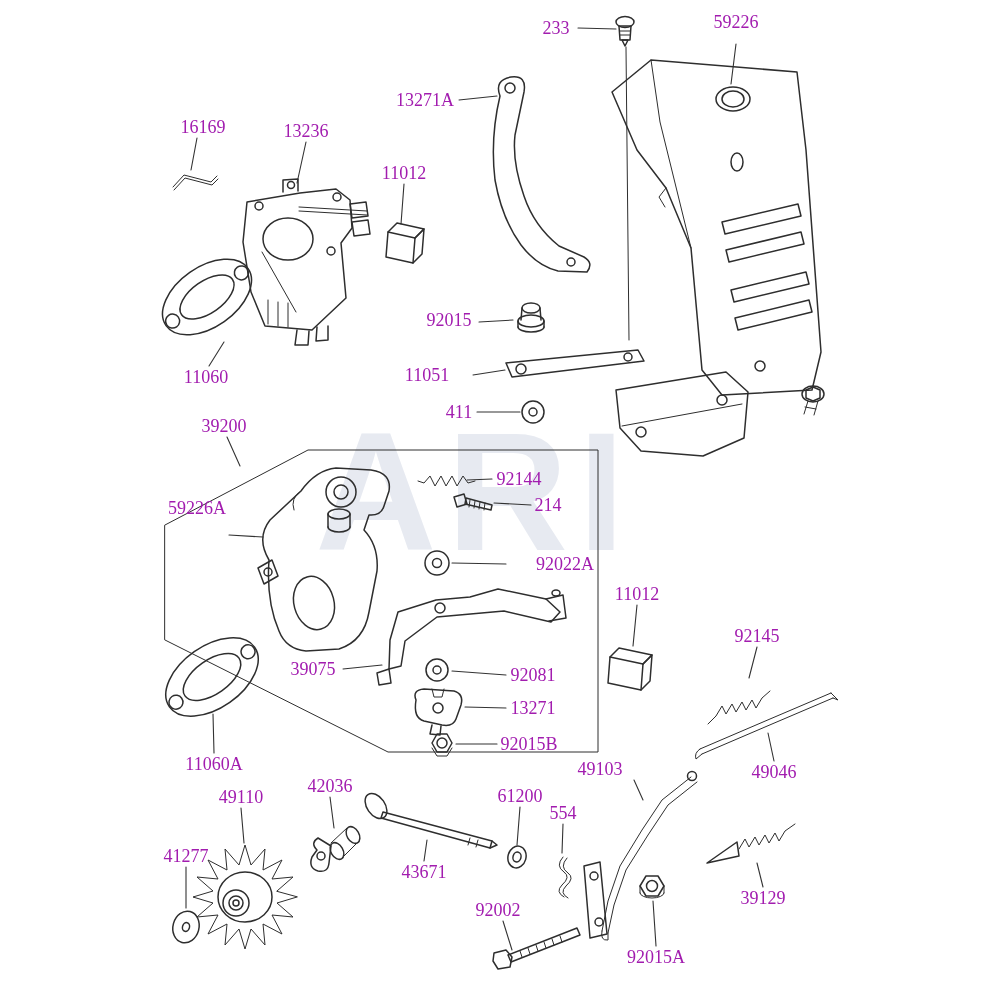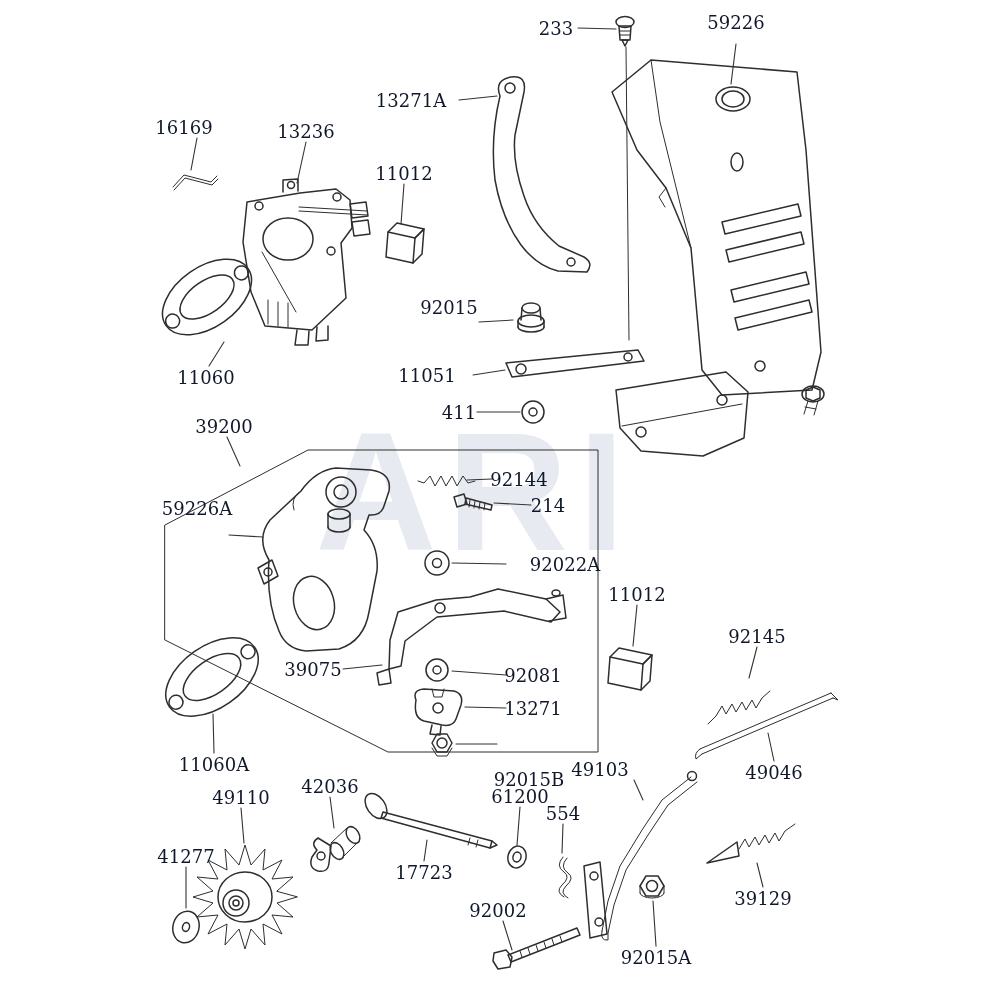--- a/index.html
+++ b/index.html
@@ -5,22 +5,22 @@
   html,body{margin:0;padding:0;background:#ffffff;}
   .stage{position:relative;width:1000px;height:1000px;background:#fff;overflow:hidden;
          font-family:"DejaVu Serif",serif;}
   .watermark{position:absolute;left:475px;top:492px;transform:translate(-50%,-50%);
          font-family:"Liberation Sans",sans-serif;font-weight:bold;font-size:168px;
          letter-spacing:10px;color:#e7eaf1;user-select:none;}
   svg.art{position:absolute;left:0;top:0;}
   .art *{stroke:#2e2e2e;fill:none;stroke-width:1.5;stroke-linejoin:round;stroke-linecap:round;}
   .art .ld{stroke:#333;stroke-width:1.1;}
   .art .thin{stroke-width:1;}
-  .lbl{position:absolute;transform:translate(-50%,-50%);font-size:18px;color:#0f172a;
-       white-space:nowrap;cursor:pointer;}
+  .lbl{position:absolute;transform:translate(-50%,-50%);font-size:18px;color:#a21caf;
+       white-space:nowrap;cursor:pointer;font-family:Liberation Serif, serif;}
 </style>
 </head>
 <body>
 
 <div class="stage">
 
   <div class="watermark">ARI</div>
 
   <svg class="art" width="1000" height="1000" viewBox="0 0 1000 1000">
 
@@ -298,46 +298,46 @@
     <g transform="rotate(15 186 927)">
       <ellipse cx="186" cy="927" rx="13" ry="16"></ellipse>
       <ellipse cx="186" cy="927" rx="3.5" ry="4.5"></ellipse>
     </g>
 
   </svg>
 
   <div>
     <div class="lbl" style="left:556px;top:28px">233</div>
     <div class="lbl" style="left:736px;top:22px">59226</div>
-    <div class="lbl" style="left:411px;top:100px">13271A</div>
-    <div class="lbl" style="left:184px;top:127px">16169</div>
+    <div class="lbl" style="left:425px;top:100px">13271A</div>
+    <div class="lbl" style="left:203px;top:127px">16169</div>
     <div class="lbl" style="left:306px;top:131px">13236</div>
     <div class="lbl" style="left:404px;top:173px">11012</div>
-    <div class="lbl" style="left:449px;top:307px">92015</div>
+    <div class="lbl" style="left:449px;top:320px">92015</div>
     <div class="lbl" style="left:427px;top:375px">11051</div>
     <div class="lbl" style="left:459px;top:412px">411</div>
     <div class="lbl" style="left:206px;top:377px">11060</div>
     <div class="lbl" style="left:224px;top:426px">39200</div>
     <div class="lbl" style="left:519px;top:479px">92144</div>
     <div class="lbl" style="left:548px;top:505px">214</div>
     <div class="lbl" style="left:197px;top:508px">59226A</div>
     <div class="lbl" style="left:565px;top:564px">92022A</div>
     <div class="lbl" style="left:637px;top:594px">11012</div>
     <div class="lbl" style="left:757px;top:636px">92145</div>
     <div class="lbl" style="left:313px;top:669px">39075</div>
     <div class="lbl" style="left:533px;top:675px">92081</div>
     <div class="lbl" style="left:533px;top:708px">13271</div>
-    <div class="lbl" style="left:529px;top:779px">92015B</div>
+    <div class="lbl" style="left:529px;top:744px">92015B</div>
     <div class="lbl" style="left:214px;top:764px">11060A</div>
     <div class="lbl" style="left:600px;top:769px">49103</div>
     <div class="lbl" style="left:774px;top:772px">49046</div>
     <div class="lbl" style="left:241px;top:797px">49110</div>
     <div class="lbl" style="left:330px;top:786px">42036</div>
     <div class="lbl" style="left:520px;top:796px">61200</div>
     <div class="lbl" style="left:563px;top:813px">554</div>
     <div class="lbl" style="left:186px;top:856px">41277</div>
-    <div class="lbl" style="left:424px;top:872px">17723</div>
+    <div class="lbl" style="left:424px;top:872px">43671</div>
     <div class="lbl" style="left:498px;top:910px">92002</div>
     <div class="lbl" style="left:656px;top:957px">92015A</div>
     <div class="lbl" style="left:763px;top:898px">39129</div>
   </div>
 
 </div>
 
 </body></html>

